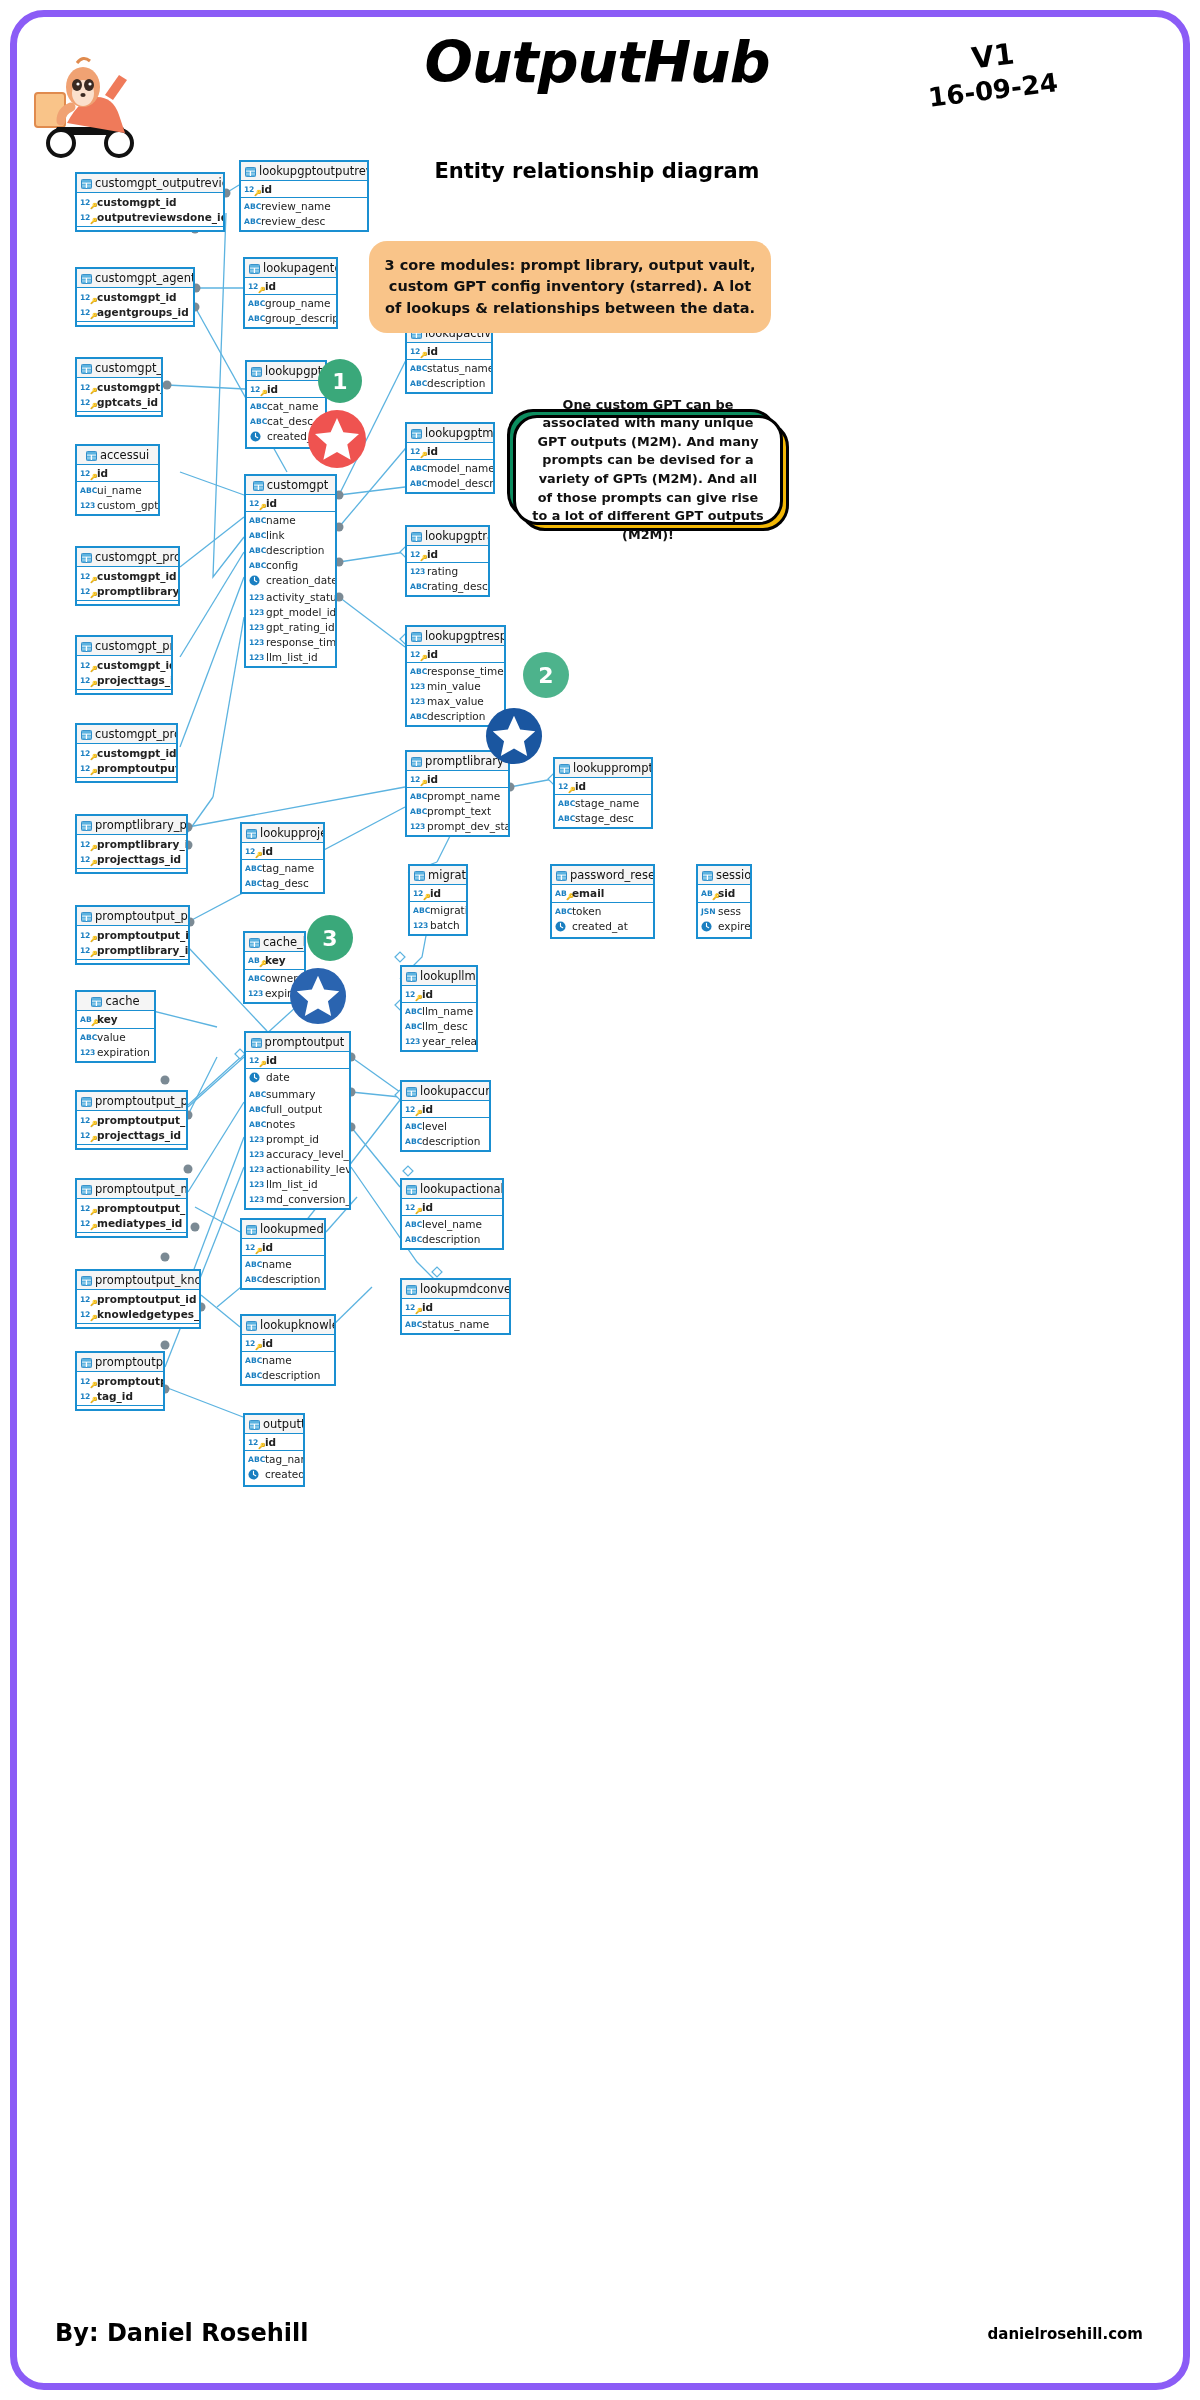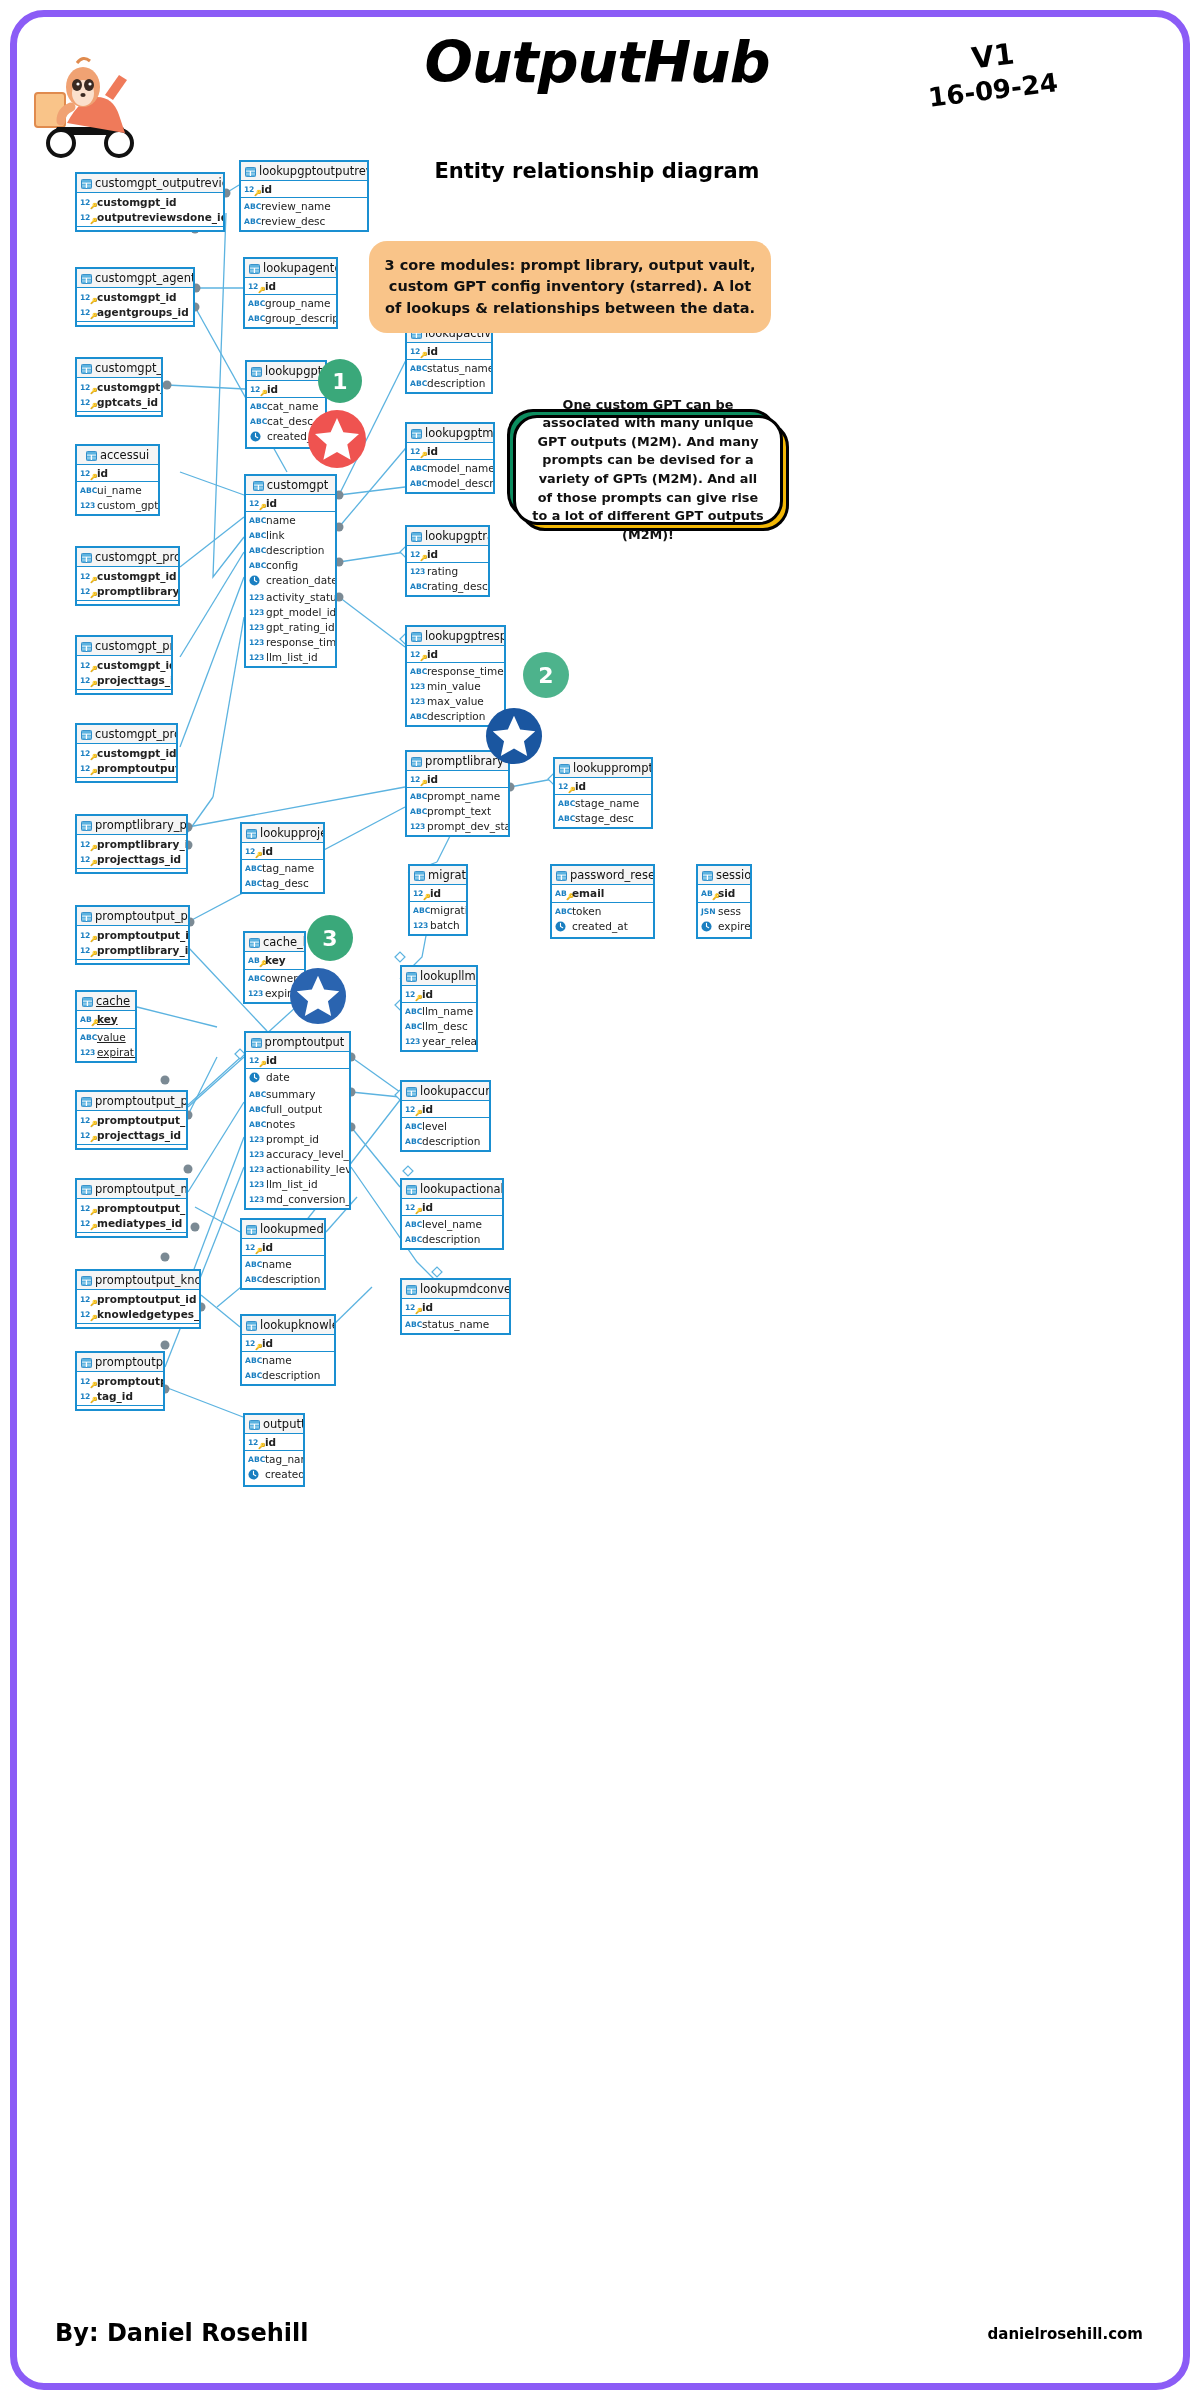--- a/index.html
+++ b/index.html
@@ -648,21 +648,21 @@
               <rect x="1" y="8" width="4.2" height="2.2" fill="#5cb3e0"></rect>
               <rect x="6.6" y="8" width="4.4" height="2.2" fill="#5cb3e0"></rect>
             </svg></span><span>lookupllmlist</span></div>
         <div class="pk"><span class="ty num">12<sub style="font-size:6px">🔑</sub></span><span>id</span></div>
         <div class="body">
           <div class="col"><span class="ty">ABC</span><span>llm_name</span></div>
           <div class="col"><span class="ty">ABC</span><span>llm_desc</span></div>
           <div class="col"><span class="ty num">123</span><span>year_released</span></div>
         </div>
       </div>
-      <div class="tbl" style="left: 58px; top: 973px; width: 62px; text-decoration: underline;">
+      <div class="tbl" style="left: 58px; top: 973px; width: 81px;">
         <div class="hdr"><span class="ticon"><svg width="11" height="10" viewBox="0 0 12 11">
               <rect x="0.5" y="0.5" width="11" height="10" rx="1" fill="#fff" stroke="#1a7fc1"></rect>
               <rect x="1" y="1" width="10" height="3" fill="#5cb3e0"></rect>
               <rect x="1" y="5" width="4.2" height="2.4" fill="#5cb3e0"></rect>
               <rect x="6.6" y="5" width="4.4" height="2.4" fill="#5cb3e0"></rect>
               <rect x="1" y="8" width="4.2" height="2.2" fill="#5cb3e0"></rect>
               <rect x="6.6" y="8" width="4.4" height="2.2" fill="#5cb3e0"></rect>
             </svg></span><span>cache</span></div>
         <div class="pk"><span class="ty">AB<sub>🔑</sub></span><span>key</span></div>
         <div class="body">

